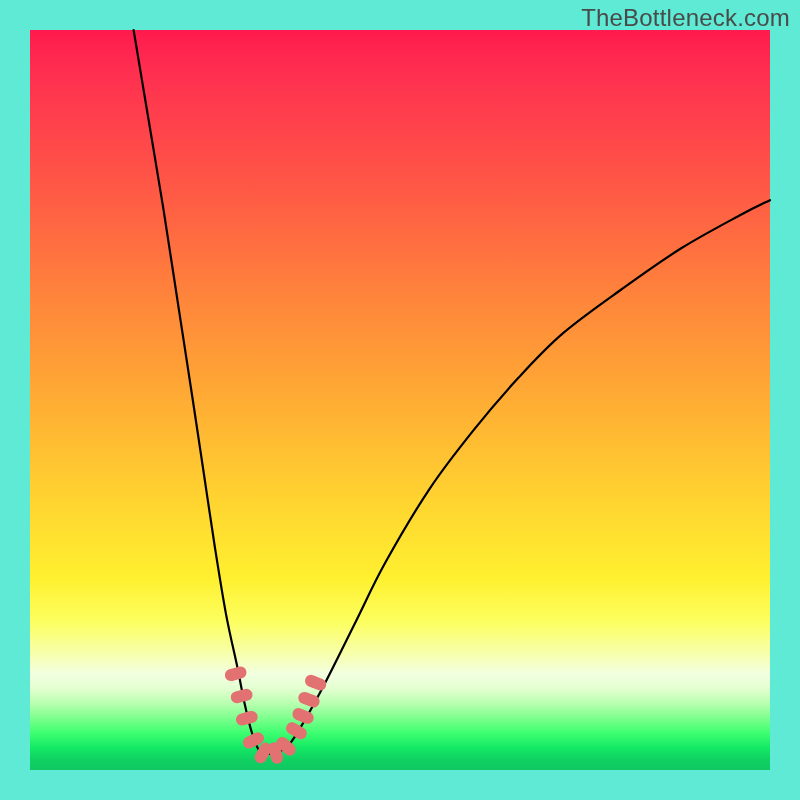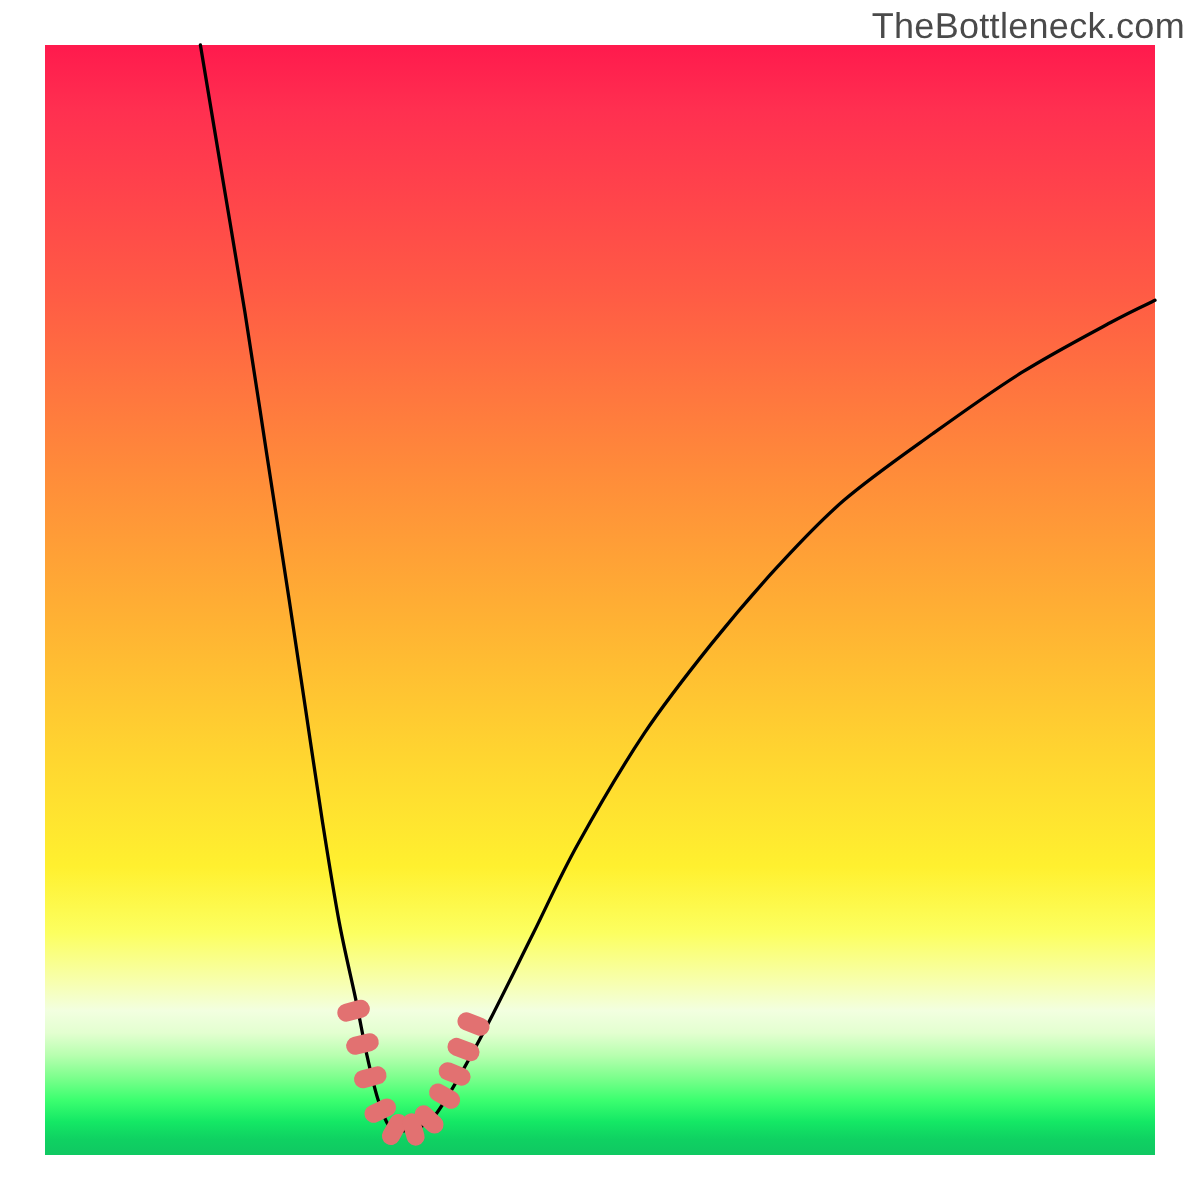--- a/index.html
+++ b/index.html
@@ -8,21 +8,21 @@
     width: 800px;
     height: 800px;
     overflow: hidden;
     background: #000;
     font-family: Arial, Helvetica, sans-serif;
   }
   .frame {
     position: relative;
     width: 800px;
     height: 800px;
-    background: #ffffff;
+    background: #5eead4;
   }
   .plot {
     position: absolute;
     left: 30px;
     top: 30px;
     width: 740px;
     height: 740px;
     
     background: linear-gradient(
       to bottom,

